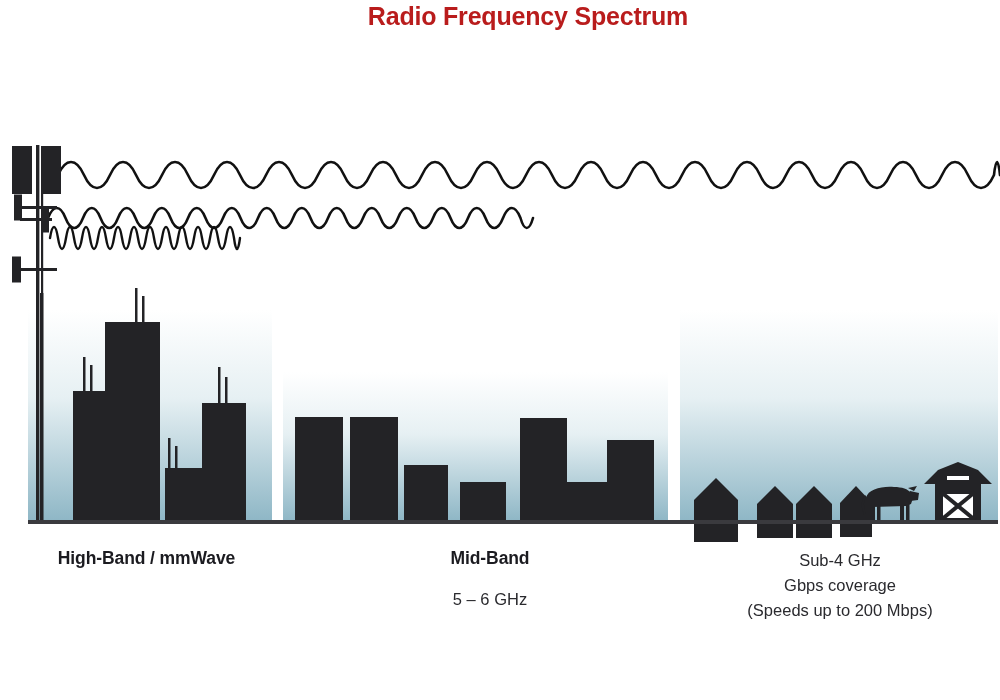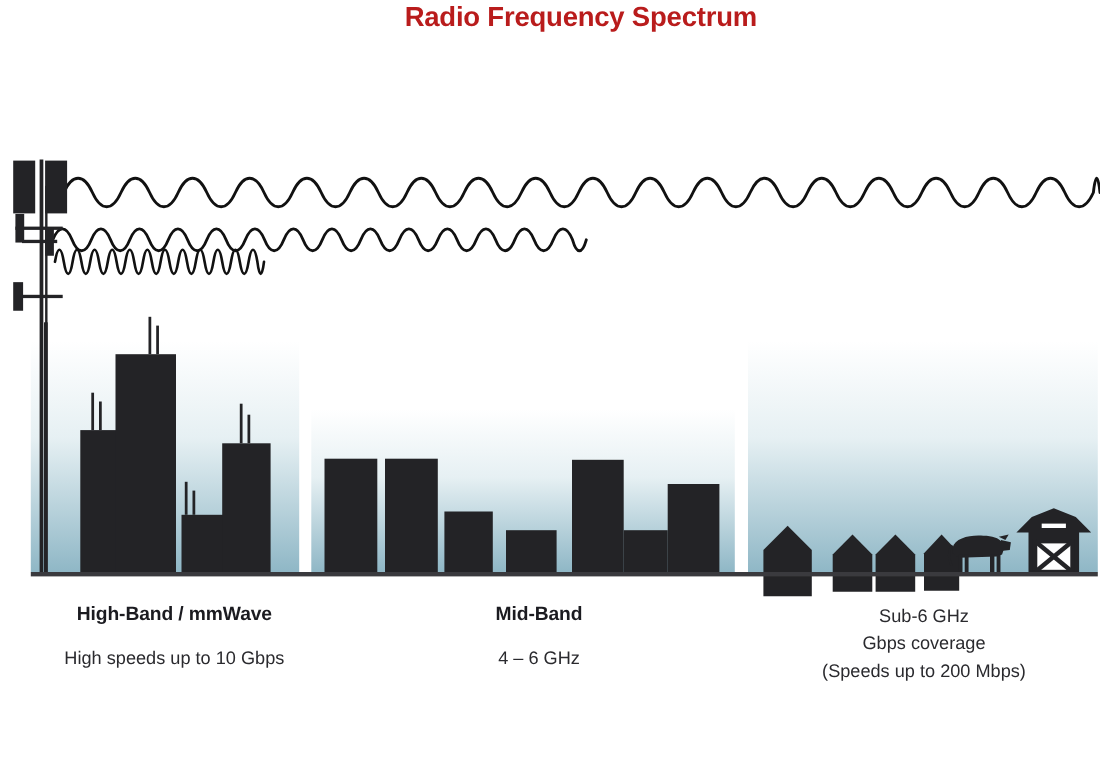--- a/index.html
+++ b/index.html
@@ -28,21 +28,21 @@
   
   .caption{position:absolute;text-align:center;}
   .cap-title{
     font-size:17.5px;font-weight:bold;color:#1b1b20;
     letter-spacing:-0.1px;
     margin-bottom:18px;
   }
   .cap-line{
     font-size:16.5px;color:#2a2a2e;line-height:25px;font-weight:400;
   }
-  #cap-high{left:16px;top:548px;width:285px;}
+  #cap-high{left:4px;top:548px;width:285px;}
   #cap-mid{left:340px;top:548px;width:300px;text-align:center;}
   #cap-low{left:690px;top:548px;width:300px;}
 </style>
 </head>
 <body>
 
 <div id="stage">
 
   <div class="title">Radio Frequency Spectrum</div>
 
@@ -132,27 +132,26 @@
           <rect x="941" y="492" width="34" height="28" fill="none" stroke="#232326" stroke-width="4"></rect>
           <line x1="941" y1="492" x2="975" y2="520" stroke="#232326" stroke-width="4"></line>
           <line x1="975" y1="492" x2="941" y2="520" stroke="#232326" stroke-width="4"></line>
         </g>
       </g>
       <rect x="28" y="520" width="970" height="4" fill="#3a3a3e"></rect>
     </svg>
 
   <div class="caption" id="cap-high">
     <div class="cap-title">High-Band / mmWave</div>
-    <div class="cap-line">High speeds up to 10 Gbps</div>
   </div>
 
   <div class="caption" id="cap-mid">
     <div class="cap-title">Mid-Band</div>
-    <div class="cap-line">4 – 6 GHz</div>
+    <div class="cap-line">5 – 6 GHz</div>
   </div>
 
   <div class="caption" id="cap-low">
-    <div class="cap-line">Sub-6 GHz</div>
+    <div class="cap-line">Sub-4 GHz</div>
     <div class="cap-line">Gbps coverage</div>
     <div class="cap-line">(Speeds up to 200 Mbps)</div>
   </div>
 
 </div>
 
 </body></html>

